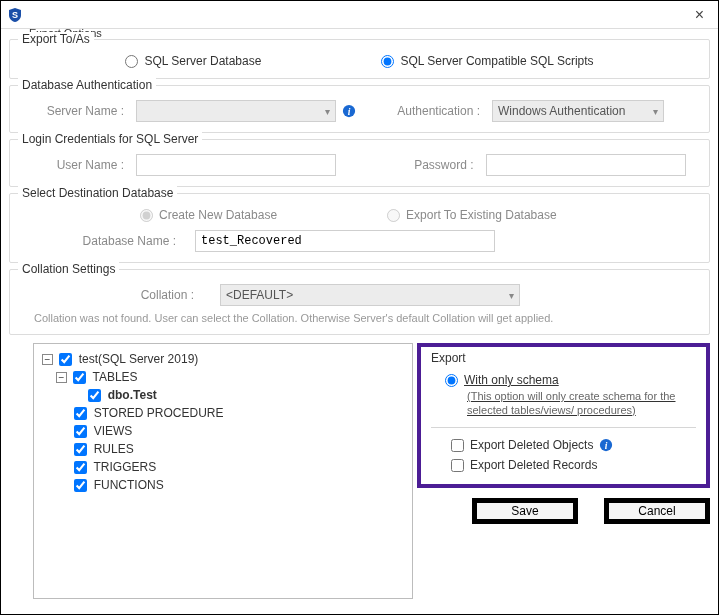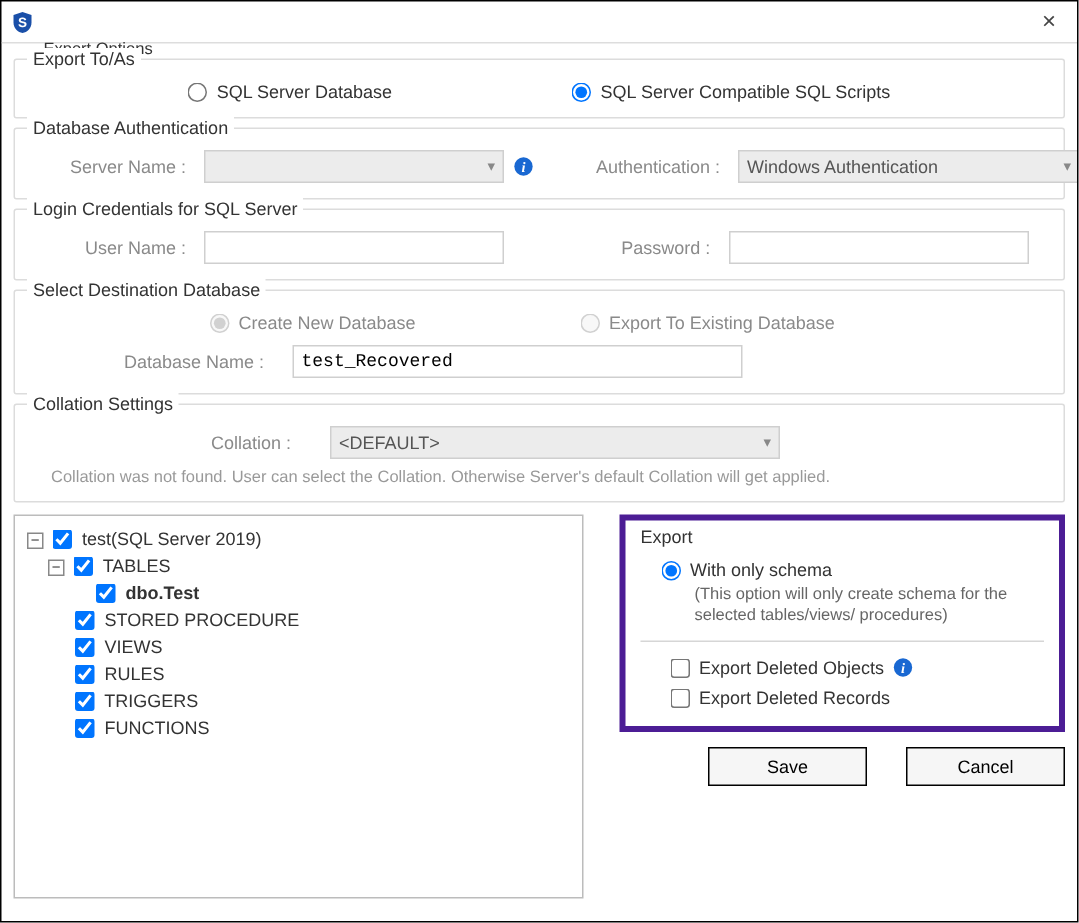--- a/index.html
+++ b/index.html
@@ -70,21 +70,21 @@
   }
   .select-lk { background: #ececec; color: #555; display: flex; align-items: center; justify-content: space-between; }
   .select-lk .arr { font-size: 10px; color: #888; }
   .disabled { color: #8a8a8a !important; }
   
   .radio-pair { display: flex; gap: 120px; justify-content: center; }
   .radio-item { display: flex; align-items: center; gap: 6px; }
   input[type=radio], input[type=checkbox] { margin: 0; }
   .note { color: #999; font-size: 11px; margin-top: 6px; margin-left: 14px; }
   
-  .split { display: flex; gap: 24px; margin-top: 8px; }
+  .split { display: flex; gap: 4px; margin-top: 8px; margin-left: 24px; }
   .tree-pane {
     width: 380px;
     height: 256px;
     border: 1px solid #bcbcbc;
     padding: 6px 6px;
     overflow: auto;
     font-size: 12px;
   }
   .tree-pane ul { list-style: none; margin: 0; padding-left: 14px; }
   .tree-pane > ul { padding-left: 2px; }
@@ -97,28 +97,28 @@
   .export-box {
     border: 4px solid #4c1d95;
     padding: 4px 10px 8px 10px;
     position: relative;
   }
   .export-box .legend {
     font-size: 12px;
     color: #333;
     margin-bottom: 6px;
   }
-  .opt { margin: 8px 0 2px 14px; }
+  .opt { margin: 8px 0 2px 14px; text-decoration: underline; }
   .opt .opt-desc { color: #666; font-size: 11px; margin-left: 22px; margin-top: 2px; line-height: 14px; }
   .hr { border-top: 1px solid #d6d6d6; margin: 10px 0; }
   .chk-line { margin: 6px 0 4px 20px; display: flex; align-items: center; gap: 6px; }
   .btn-row { display: flex; gap: 26px; justify-content: flex-end; margin-top: 10px; }
   button.std {
     width: 106px; height: 26px;
-    border: 1px solid #000000;
+    border: 5px solid #000000;
     background: #f6f6f6;
     font-size: 12px;
     cursor: pointer;
   }
   .info-icon {
     width: 14px; height: 14px;
     display: inline-block;
     vertical-align: middle;
   }
   .auth-row { display:flex; align-items:center; gap:6px; }
@@ -160,21 +160,21 @@
           <span></span>
           <span class="arr">▾</span>
         </div>
         <svg class="info-icon" viewBox="0 0 16 16">
           <circle cx="8" cy="8" r="7" fill="#1968d2"></circle>
           <text x="8" y="12" text-anchor="middle" font-size="11" fill="#fff" font-family="Georgia" font-style="italic" font-weight="bold">i</text>
         </svg>
       </div>
       <div class="auth-row" style="flex:1">
         <label class="lbl disabled" style="width:110px">Authentication :</label>
-        <div class="select-lk" style="width:228px">
+        <div class="select-lk" style="width:172px">
           <span>Windows Authentication</span>
           <span class="arr">▾</span>
         </div>
       </div>
     </div>
   </div>
 
   <div class="grp">
     <span class="legend">Login Credentials for SQL Server</span>
     <div class="row">

